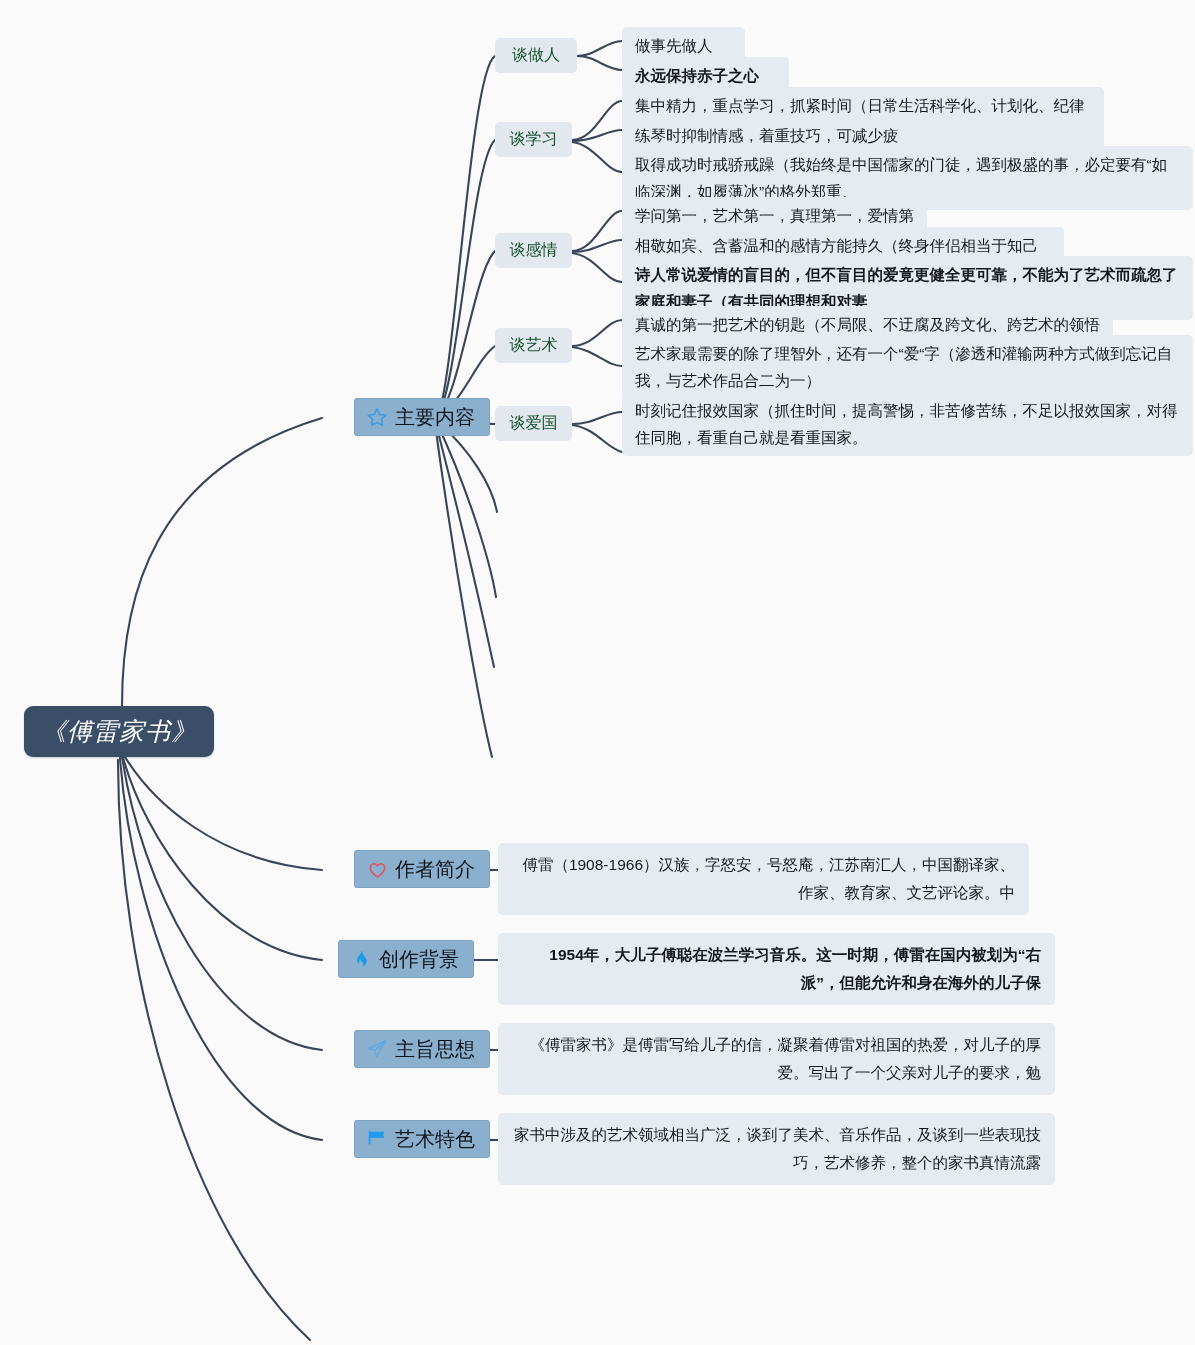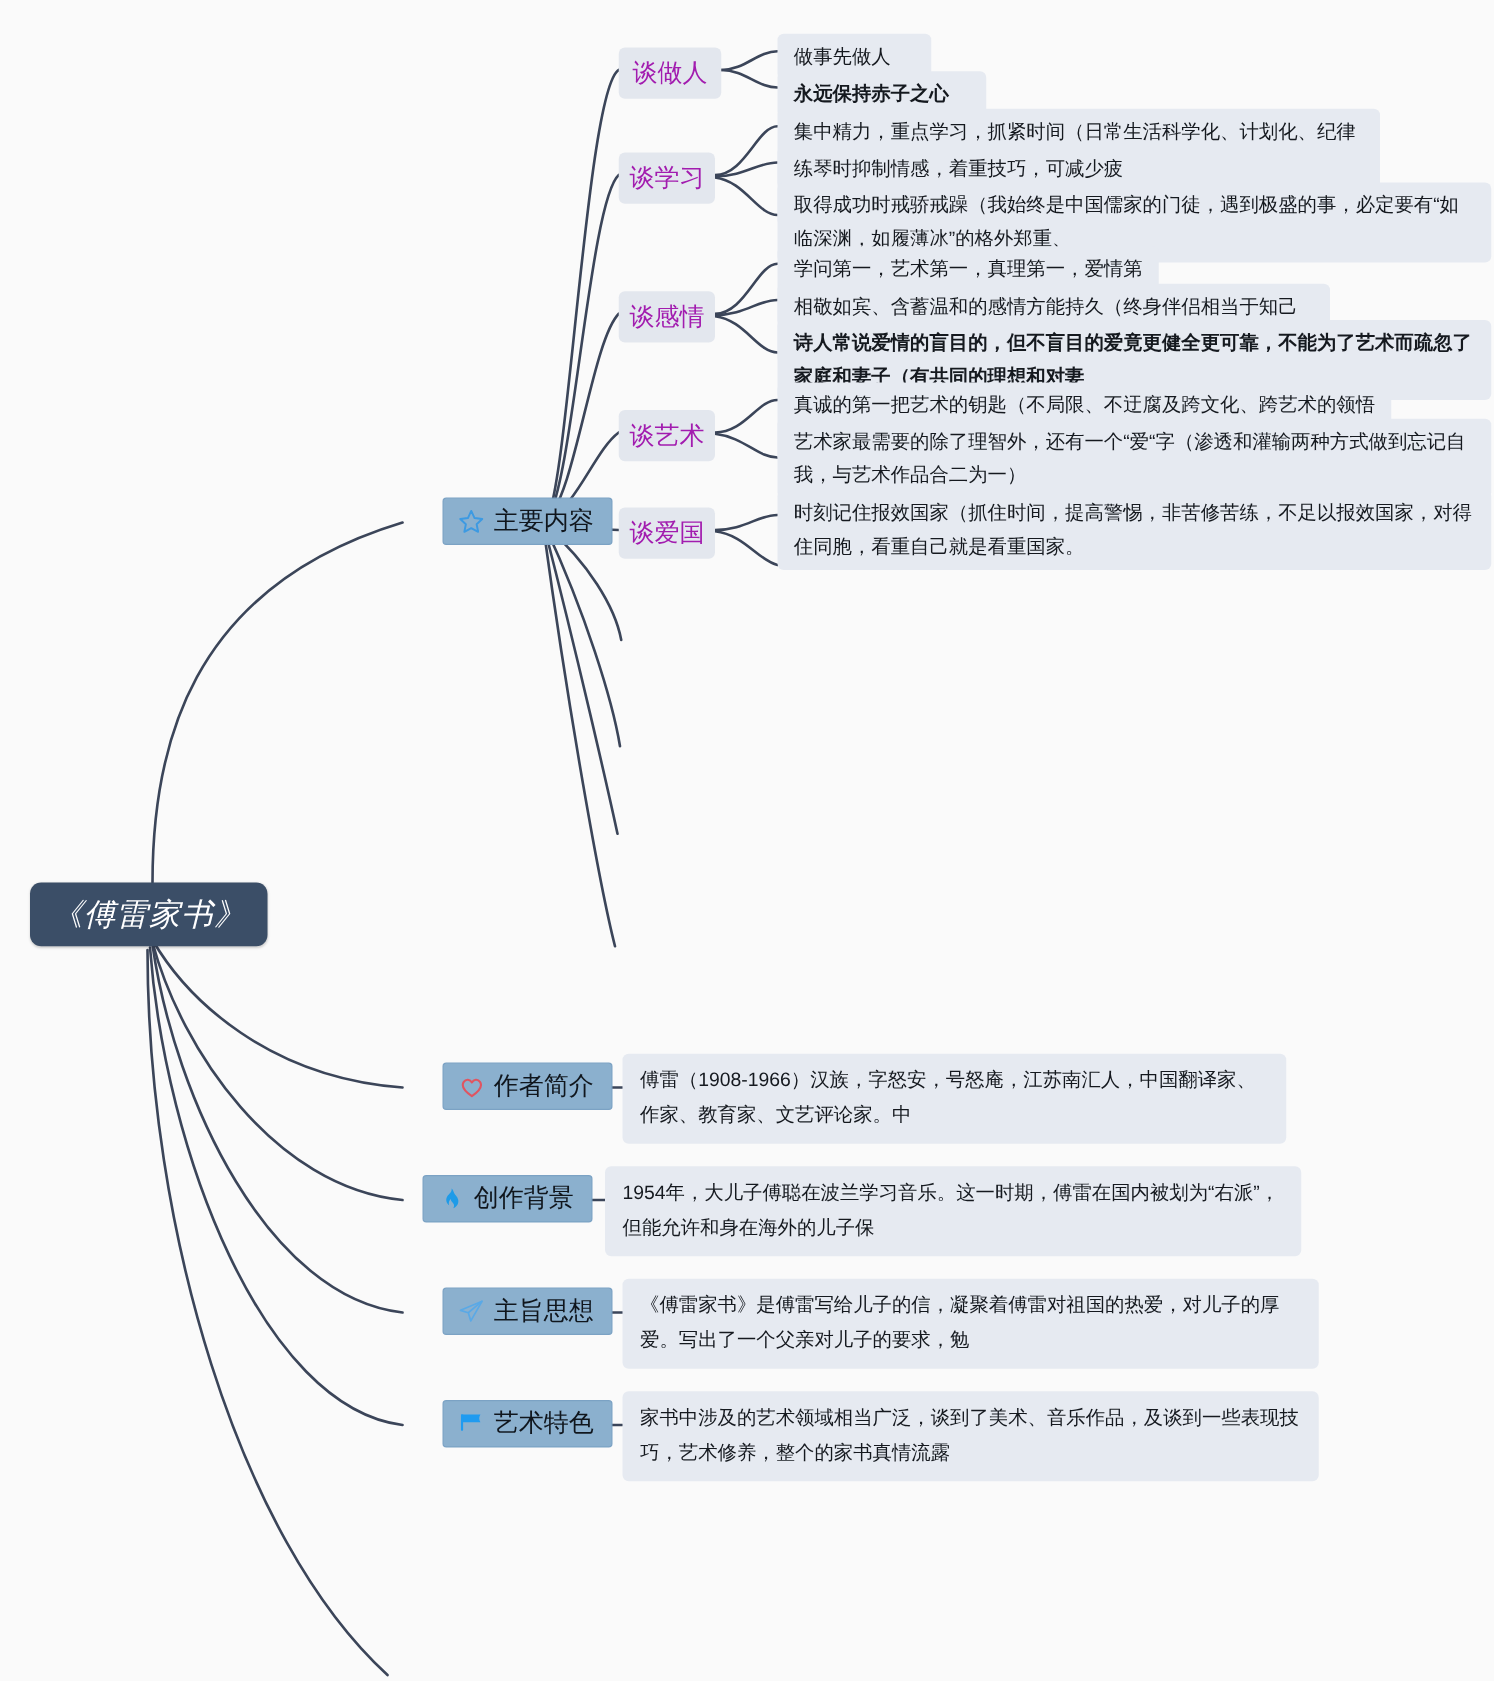--- a/index.html
+++ b/index.html
@@ -64,22 +64,22 @@
     display: inline-flex;
     align-items: center;
     justify-content: center;
     flex: 0 0 auto;
   }
   .ico svg { display: block; }
   
   .node-l2 {
     background: #e3e7ee;
     border-radius: 5px;
-    color: #a21caf;
-    font-size: 20px;
+    color: #14532d;
+    font-size: 16px;
     padding: 7px 16px;
     white-space: nowrap;
     justify-content: center;
   }
   
   .node-leaf {
     background: #e6eaf1;
     border-radius: 5px;
     color: #15191f;
     font-size: 15.5px;
@@ -88,20 +88,21 @@
     display: block;
   }
   .node-detail {
     background: #e6eaf1;
     border-radius: 5px;
     color: #15191f;
     font-size: 15.5px;
     line-height: 28px;
     padding: 8px 14px;
     display: block;
+    text-align: right;
   }
 </style>
 </head>
 <body>
 
 <div id="mindmap">
 
   <svg id="edges" viewBox="0 0 1195 1345">
     <g fill="none" stroke="#3b4559" stroke-width="2.1" stroke-linecap="round">
 
@@ -205,21 +206,21 @@
   <div class="node-detail" style="position:absolute; left:498px; top:843px; width:503px;">傅雷（1908-1966）汉族，字怒安，号怒庵，江苏南汇人，中国翻译家、作家、教育家、文艺评论家。中</div>
 
   <div class="node node-l1" style="left:306px; top:940px;">
     <span class="ico">
       <svg width="20" height="22" viewBox="0 0 24 24" fill="#1e9be8">
           <path d="M12.3 2.2 C 13 6 9.6 7.3 8.1 9.8 C 6.3 12.7 7.4 16.4 10 18.2 C 9.1 15.8 10 13.7 11.6 12.2 C 11.4 14.6 13.4 15.3 14.3 17 C 15 18.3 14.7 19.9 13.9 21.1 C 17.2 20 19.3 16.7 18.7 13.2 C 18.1 9.8 15.2 8.3 14.3 5.6 C 13.9 4.4 13.6 3.1 12.3 2.2 Z"></path>
         </svg>
     </span>
     <span class="label">创作背景</span>
   </div>
-  <div class="node-detail" style="position:absolute; left:484px; top:933px; width:529px;">1954年，大儿子傅聪在波兰学习音乐。这一时期，傅雷在国内被划为“右派”，但能允许和身在海外的儿子保</div>
+  <div class="node-detail" style="position:absolute; left:498px; top:933px; width:529px;font-weight:bold;">1954年，大儿子傅聪在波兰学习音乐。这一时期，傅雷在国内被划为“右派”，但能允许和身在海外的儿子保</div>
 
   <div class="node node-l1" style="left:322px; top:1030px;">
     <span class="ico">
       <svg width="22" height="22" viewBox="0 0 24 24" fill="none" stroke="#5aa9e6" stroke-width="1.5" stroke-linejoin="round">
           <path d="M21.5 3.2 L 2.6 11.2 L 9.4 13.3 L 11.6 20.4 Z"></path>
           <path d="M9.4 13.3 L 21.5 3.2"></path>
         </svg>
     </span>
     <span class="label">主旨思想</span>
   </div>

